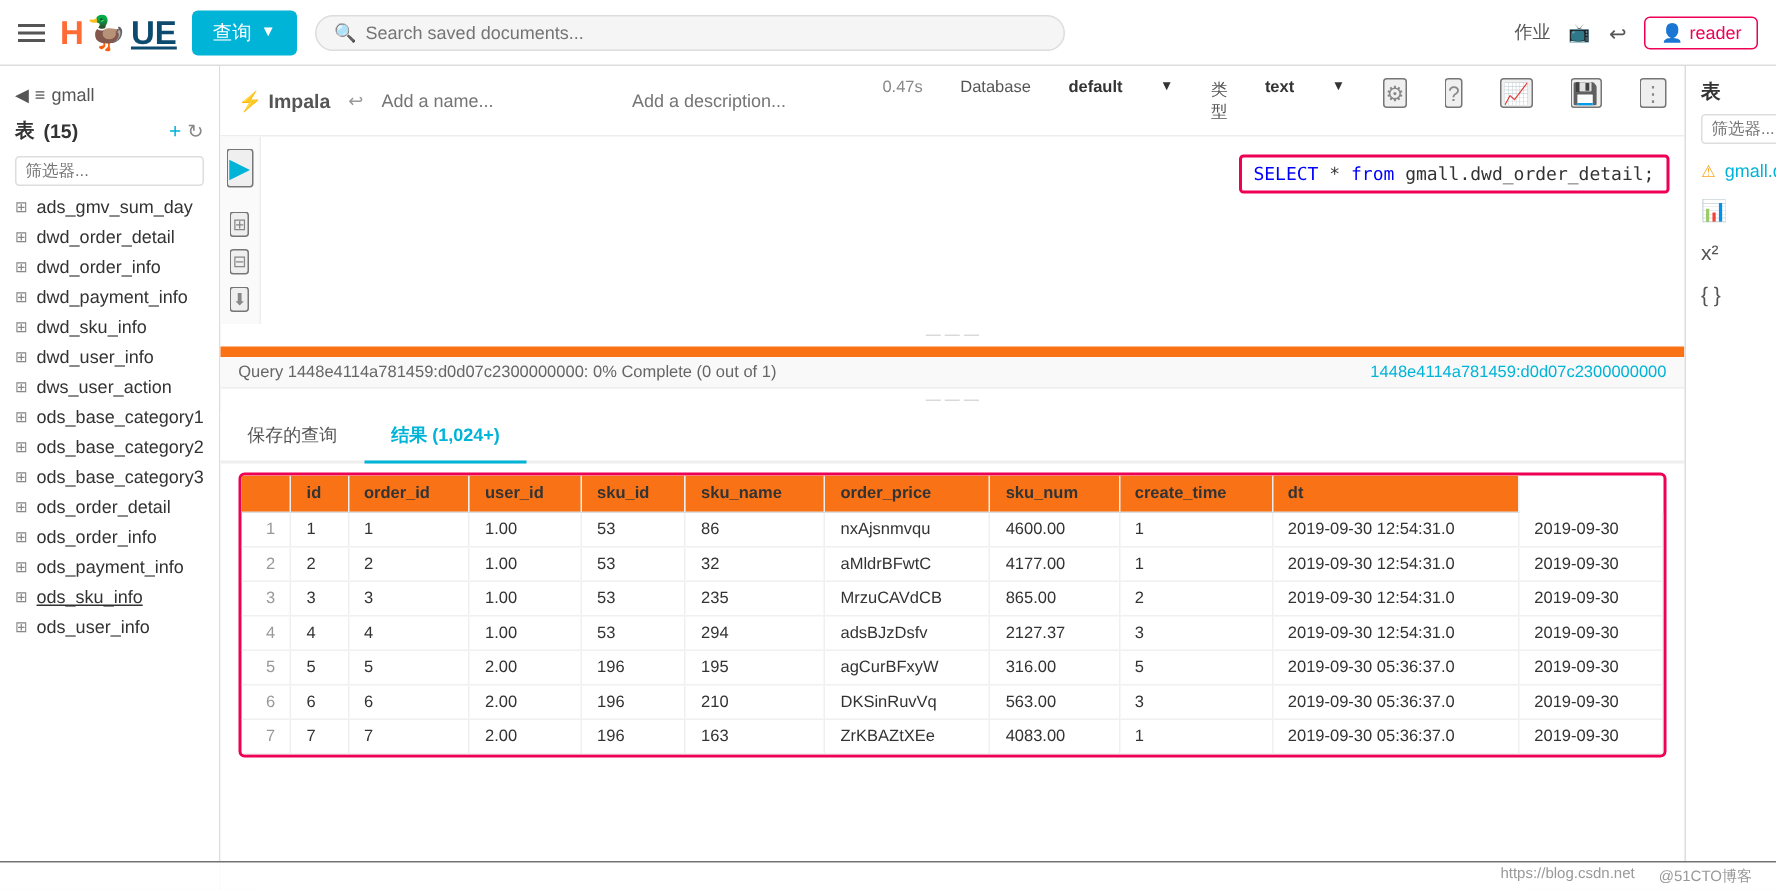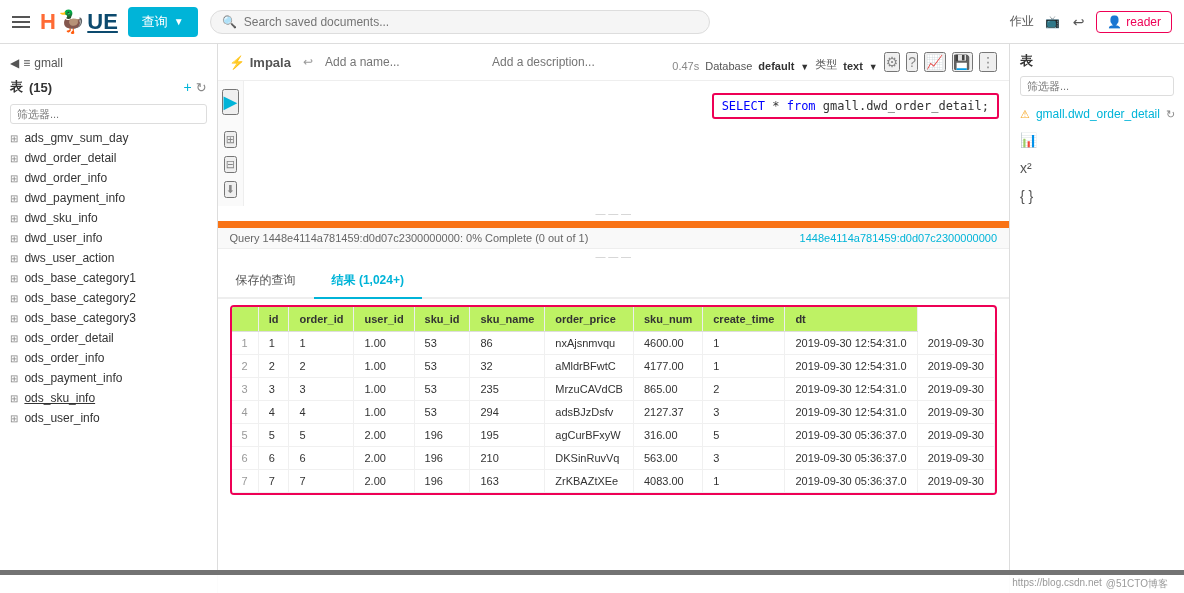--- a/index.html
+++ b/index.html
@@ -57,21 +57,21 @@
     .center { flex: 1; display: flex; flex-direction: column; background: #fff; }
 
     
     .editor-toolbar {
       display: flex; align-items: center; padding: 8px 12px; gap: 12px;
       border-bottom: 1px solid #eee; background: #fff;
     }
     .impala-tag { display: flex; align-items: center; gap: 4px; color: #555; font-size: 13px; font-weight: bold; }
     .editor-name-input { border: none; outline: none; color: #999; font-size: 12px; }
     .editor-desc-input { border: none; outline: none; color: #999; font-size: 12px; }
-    .toolbar-right { margin-left: auto; display: flex; align-items: flex-end; gap: 6px; }
+    .toolbar-right { margin-left: auto; display: flex; align-items: flex-start; gap: 25px; }
     .toolbar-icon { color: #888; cursor: pointer; font-size: 14px; }
     .editor-code-area {
       flex: 1; padding: 10px; font-family: monospace; font-size: 12px;
       position: relative;
     }
     .code-box {
       border: 2px solid #e05; border-radius: 3px; padding: 4px 8px;
       display: inline-block; background: #fff; color: #333; font-family: monospace; font-size: 12px;
     }
     .code-keyword { color: #00f; }
@@ -92,21 +92,21 @@
     .tab {
       padding: 8px 18px; cursor: pointer; font-size: 12px; color: #555;
       border-bottom: 2px solid transparent; margin-bottom: -2px;
     }
     .tab.active { color: #00b4d8; border-bottom-color: #00b4d8; font-weight: bold; }
 
     
     .results-area { flex: 1; overflow: auto; }
     .results-table-wrap { overflow-x: auto; }
     table { width: 100%; border-collapse: collapse; font-size: 11px; }
-    thead tr { background: #bef264; }
+    thead tr { background: #f97316; }
     thead th {
       padding: 6px 10px; text-align: left; font-weight: bold; color: #333;
       border-bottom: 1px solid #ddd; border-right: 1px solid #eee; white-space: nowrap;
     }
     tbody tr { border-bottom: 1px solid #f0f0f0; }
     tbody td { padding: 5px 10px; color: #333; border-right: 1px solid #f0f0f0; white-space: nowrap; }
     .table-wrapper { border: 2px solid #e05; border-radius: 4px; margin: 6px 12px; overflow: hidden; }
 
     
     .right-panel {
@@ -117,21 +117,21 @@
     .right-filter input { width: 100%; border: 1px solid #ddd; border-radius: 3px; padding: 3px 6px; font-size: 11px; outline: none; margin-bottom: 8px; }
     .right-item { display: flex; align-items: center; gap: 6px; padding: 3px 0; font-size: 12px; color: #00b4d8; cursor: pointer; }
     .right-item-icon { color: #f5a623; font-size: 11px; }
     .right-panel-icons { display: flex; flex-direction: column; gap: 8px; margin-top: 6px; }
     .right-icon-btn { background: none; border: none; cursor: pointer; color: #555; font-size: 14px; text-align: left; padding: 2px 0; }
 
     
     .footer {
       position: fixed; bottom: 0; right: 0; left: 0;
       background: rgba(255,255,255,0.9); padding: 2px 16px; font-size: 10px;
-      color: #999; display: flex; justify-content: flex-end; gap: 4px; border-top: 5px solid #737373;
+      color: #999; display: flex; justify-content: flex-end; gap: 16px; border-top: 1px solid #737373;
     }
 
     .table-side-icons {
       display: flex; flex-direction: column; align-items: center; gap: 8px;
       padding: 8px 4px; border-right: 1px solid #eee; background: #fafafa;
     }
     .side-icon { color: #888; cursor: pointer; font-size: 13px; }
 
     .editor-row { display: flex; }
 

